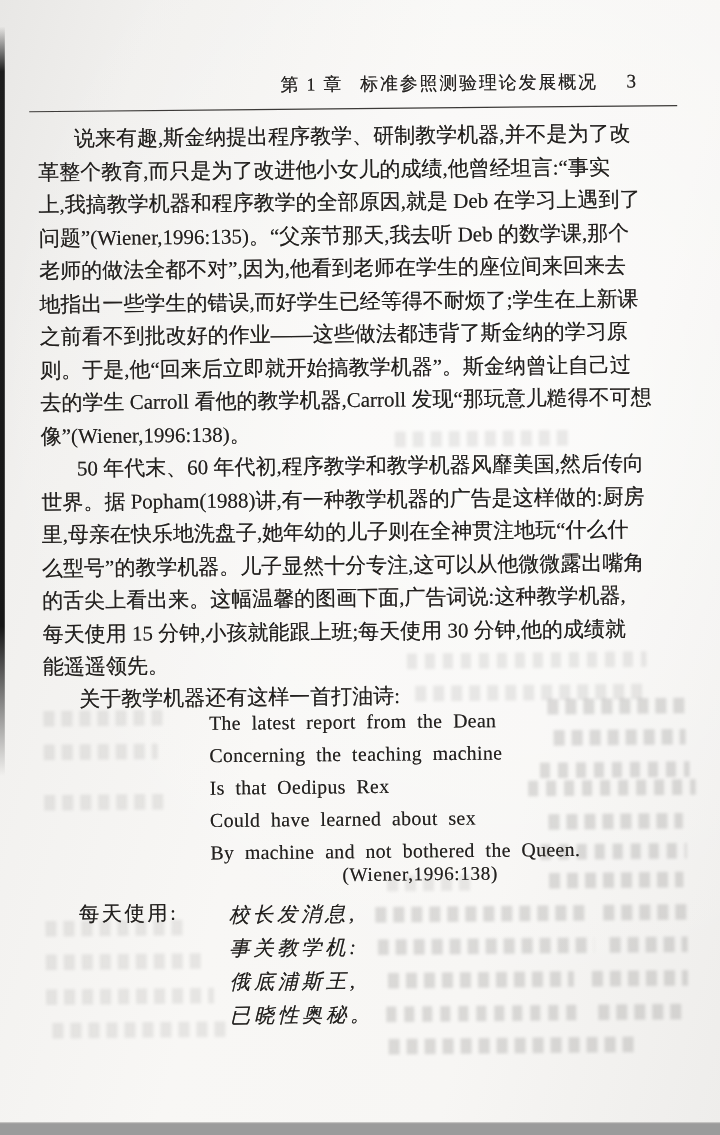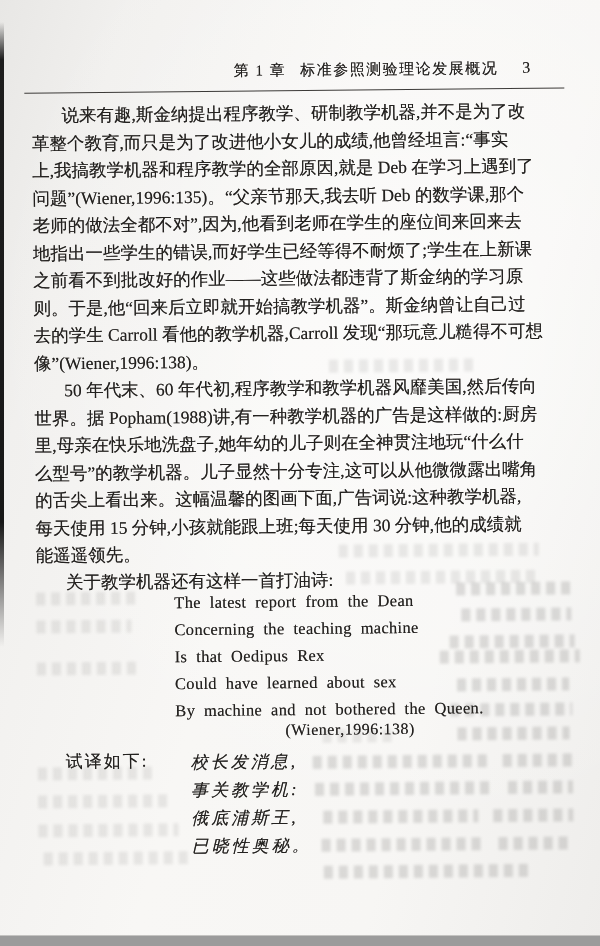--- a/index.html
+++ b/index.html
@@ -84,21 +84,21 @@
 
     <div class="poem ink">
       <div class="ln">The latest report from the Dean</div>
       <div class="ln">Concerning the teaching machine</div>
       <div class="ln">Is that Oedipus Rex</div>
       <div class="ln">Could have learned about sex</div>
       <div class="ln">By machine and not bothered the Queen.</div>
     </div>
     <div class="cite ink">(Wiener,1996:138)</div>
 
-    <div class="trans-label ink">试译如下:</div>
+    <div class="trans-label ink">每天使用:</div>
     <div class="verse ink">
       <div class="ln">校长发消息,</div>
       <div class="ln">事关教学机:</div>
       <div class="ln">俄底浦斯王,</div>
       <div class="ln">已晓性奥秘。</div>
     </div>
 
     <div>
       <span class="ghost lite" style="left:330px;top:360px;width:145px;"></span>
       <span class="ghost lite" style="left:338px;top:545px;width:200px;"></span>

